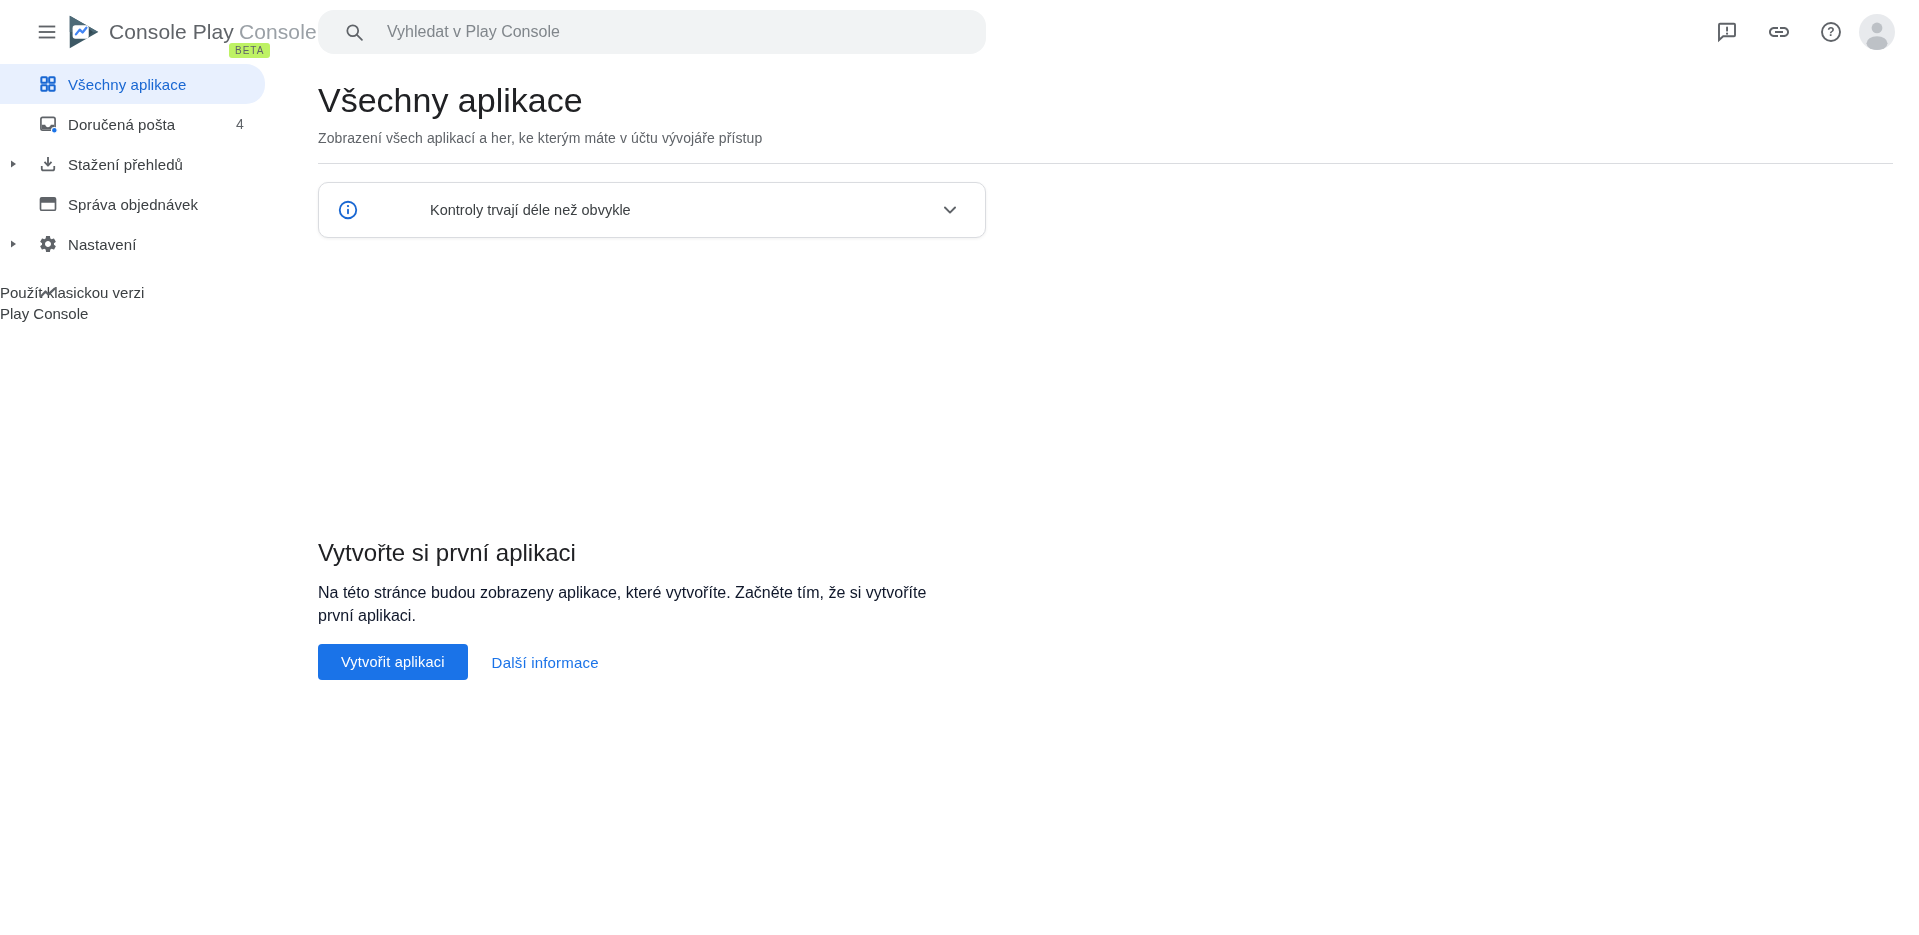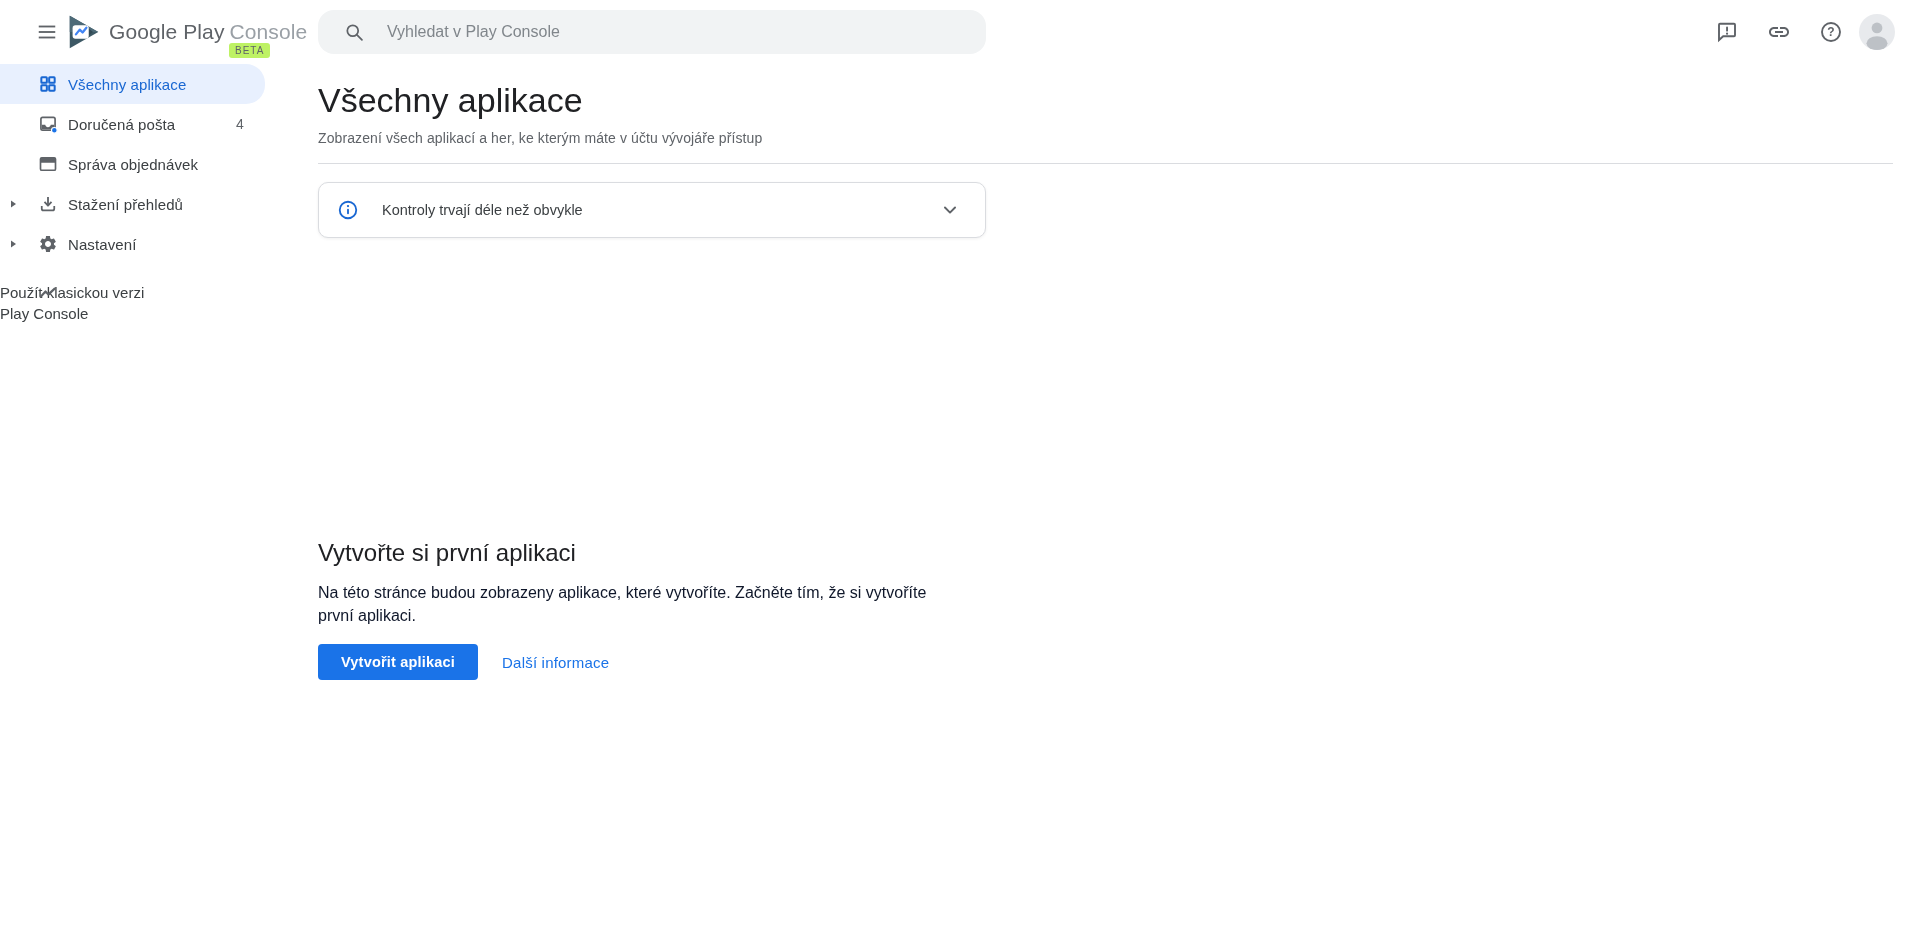--- a/index.html
+++ b/index.html
@@ -71,33 +71,33 @@
 
   
   .content { position: absolute; left: 318px; top: 64px; right: 0; }
   .page-title { padding-top: 15px; font-size: 34px; font-weight: 400; line-height: 42px; color: #202124; }
   .page-subtitle { margin-top: 9px; font-size: 14px; color: #5f6368; letter-spacing: 0.1px; }
   .divider { margin-top: 17px; margin-right: 26px; height: 1px; background: #dadce0; }
   .banner {
     margin-top: 18px; width: 668px; height: 56px;
     border: 1px solid #dadce0; border-radius: 10px;
     box-shadow: 0 1px 3px rgba(60,64,67,0.08);
-    display: flex; align-items: center; cursor: pointer; background: #fff;
+    display: flex; align-items: center; cursor: pointer; background: #fff; gap: 48px;
   }
   .banner .info-icon { margin-left: 18px; width: 22px; height: 22px; color: #1967d2; flex: 0 0 auto; }
   .banner .banner-text { margin-left: 23px; font-size: 14.5px; color: #3c4043; }
   .banner .chevron { margin-left: auto; margin-right: 24px; width: 22px; height: 22px; color: #5f6368; }
 
   .empty-state { margin-top: 301px; }
   .empty-title { font-size: 24px; font-weight: 400; color: #202124; }
   .empty-desc { margin-top: 14px; max-width: 645px; font-size: 16px; line-height: 23px; color: #0f172a; }
   .actions-row { margin-top: 17px; display: flex; align-items: center; }
   .primary-btn {
     height: 36px; padding: 0 23px; border: none; border-radius: 4px;
-    background: #1a73e8; color: #ffffff; font-size: 14.5px; font-weight: 700;
+    background: #1a73e8; color: #ffffff; font-size: 14.5px; font-weight: 400;
     font-family: "Liberation Sans", sans-serif; letter-spacing: 0.2px; cursor: pointer;
   }
   .text-link { margin-left: 24px; font-size: 15px; font-weight: 500; color: #1a73e8; letter-spacing: 0.2px; cursor: pointer; text-decoration: none; }
 
   svg { display: block; }
 </style>
 </head>
 <body>
 
 <div class="app">
@@ -116,21 +116,21 @@
 
     <div class="logo">
       <svg class="logo-mark" viewBox="0 0 36 40">
         <polygon points="3,3 3,37 33,20" fill="#3d5965"></polygon>
         <polygon points="3,3 33,20 3,20" fill="#4d6a77"></polygon>
         <polygon points="22,15.5 27.5,20 22,24.5" fill="#324a56"></polygon>
         <rect x="6" y="13" width="17" height="14" rx="3" fill="#ffffff"></rect>
         <polyline points="9.5,22.5 13.5,17.5 16.5,20.5 20.5,15.5" fill="none" stroke="#4285f4" stroke-width="2.4" stroke-linecap="round" stroke-linejoin="round"></polyline>
       </svg>
       <div class="brand">
-        <span class="brand-primary">Google Play</span><span class="brand-secondary">Console</span>
+        <span class="brand-primary">Console Play</span><span class="brand-secondary">Console</span>
       </div>
     </div>
     <div class="beta-badge">BETA</div>
 
     <div class="search">
       <svg viewBox="0 0 24 24" width="21" height="21">
         <circle cx="10" cy="10" r="6.2" fill="none" stroke="#5f6368" stroke-width="2"></circle>
         <path d="M14.8 14.8 L20.5 20.5" stroke="#5f6368" stroke-width="2" stroke-linecap="round"></path>
       </svg>
       <input type="text" value="" placeholder="Vyhledat v Play Console" style="">
@@ -183,37 +183,37 @@
         <rect x="3.5" y="4" width="17" height="15.5" rx="2" fill="none" stroke="currentColor" stroke-width="2"></rect>
         <path d="M4.5 13 h4.2 c0.3 1.8 1.6 2.8 3.3 2.8 s3-1 3.3-2.8 h4.2 v4.5 a1 1 0 0 1 -1 1 h-13 a1 1 0 0 1 -1-1 z" fill="currentColor"></path>
         <circle cx="19.6" cy="19.6" r="3.4" fill="#1a73e8" stroke="#ffffff" stroke-width="1.4"></circle>
       </svg>
       <span class="nav-label">Doručená pošta</span>
       <span class="nav-badge">4</span>
     </div>
 
 
     <div class="nav-item">
-      <svg class="nav-icon" viewBox="0 0 24 24">
-        <rect x="3" y="4.5" width="18" height="15" rx="1.6" fill="none" stroke="currentColor" stroke-width="2"></rect>
-        <path d="M3 6.1 a1.6 1.6 0 0 1 1.6-1.6 h14.8 a1.6 1.6 0 0 1 1.6 1.6 v4.4 h-18 z" fill="currentColor"></path>
-      </svg>
-      <span class="nav-label">Správa objednávek</span>
-    </div>
-
-    <div class="nav-item">
       <svg class="expander" viewBox="0 0 24 24">
         <polygon points="8,5 18,12 8,19" fill="currentColor"></polygon>
       </svg>
       <svg class="nav-icon" viewBox="0 0 24 24">
         <path d="M12 3.5 V12.5" stroke="currentColor" stroke-width="2.2" fill="none"></path>
         <path d="M7.8 9.5 L12 14 L16.2 9.5" stroke="currentColor" stroke-width="2.2" fill="none" stroke-linejoin="round"></path>
         <path d="M4.5 14.5 v3.2 a2 2 0 0 0 2 2 h11 a2 2 0 0 0 2-2 v-3.2" stroke="currentColor" stroke-width="2.1" fill="none"></path>
       </svg>
       <span class="nav-label">Stažení přehledů</span>
+    </div>
+
+    <div class="nav-item">
+      <svg class="nav-icon" viewBox="0 0 24 24">
+        <rect x="3" y="4.5" width="18" height="15" rx="1.6" fill="none" stroke="currentColor" stroke-width="2"></rect>
+        <path d="M3 6.1 a1.6 1.6 0 0 1 1.6-1.6 h14.8 a1.6 1.6 0 0 1 1.6 1.6 v4.4 h-18 z" fill="currentColor"></path>
+      </svg>
+      <span class="nav-label">Správa objednávek</span>
     </div>
 
     <div class="nav-item">
       <svg class="expander" viewBox="0 0 24 24">
         <polygon points="8,5 18,12 8,19" fill="currentColor"></polygon>
       </svg>
       <svg class="nav-icon" viewBox="0 0 24 24" fill="currentColor">
         <path d="M19.14,12.94c0.04-0.3,0.06-0.61,0.06-0.94c0-0.32-0.02-0.64-0.07-0.94l2.03-1.58c0.18-0.14,0.23-0.41,0.12-0.61 l-1.92-3.32c-0.12-0.22-0.37-0.29-0.59-0.22l-2.39,0.96c-0.5-0.38-1.03-0.7-1.62-0.94L14.4,2.81c-0.04-0.24-0.24-0.41-0.48-0.41 h-3.84c-0.24,0-0.43,0.17-0.47,0.41L9.25,5.35C8.66,5.59,8.12,5.92,7.63,6.29L5.24,5.33c-0.22-0.08-0.47,0-0.59,0.22L2.74,8.87 C2.62,9.08,2.66,9.34,2.86,9.48l2.03,1.58C4.84,11.36,4.8,11.69,4.8,12s0.02,0.64,0.07,0.94l-2.03,1.58 c-0.18,0.14-0.23,0.41-0.12,0.61l1.92,3.32c0.12,0.22,0.37,0.29,0.59,0.22l2.39-0.96c0.5,0.38,1.03,0.7,1.62,0.94l0.36,2.54 c0.05,0.24,0.24,0.41,0.48,0.41h3.84c0.24,0,0.44-0.17,0.47-0.41l0.36-2.54c0.59-0.24,1.13-0.56,1.62-0.94l2.39,0.96 c0.22,0.08,0.47,0,0.59-0.22l1.92-3.32c0.12-0.22,0.07-0.47-0.12-0.61L19.14,12.94z M12,15.6c-1.98,0-3.6-1.62-3.6-3.6 s1.62-3.6,3.6-3.6s3.6,1.62,3.6,3.6S13.98,15.6,12,15.6z"></path>
       </svg>
       <span class="nav-label">Nastavení</span>

